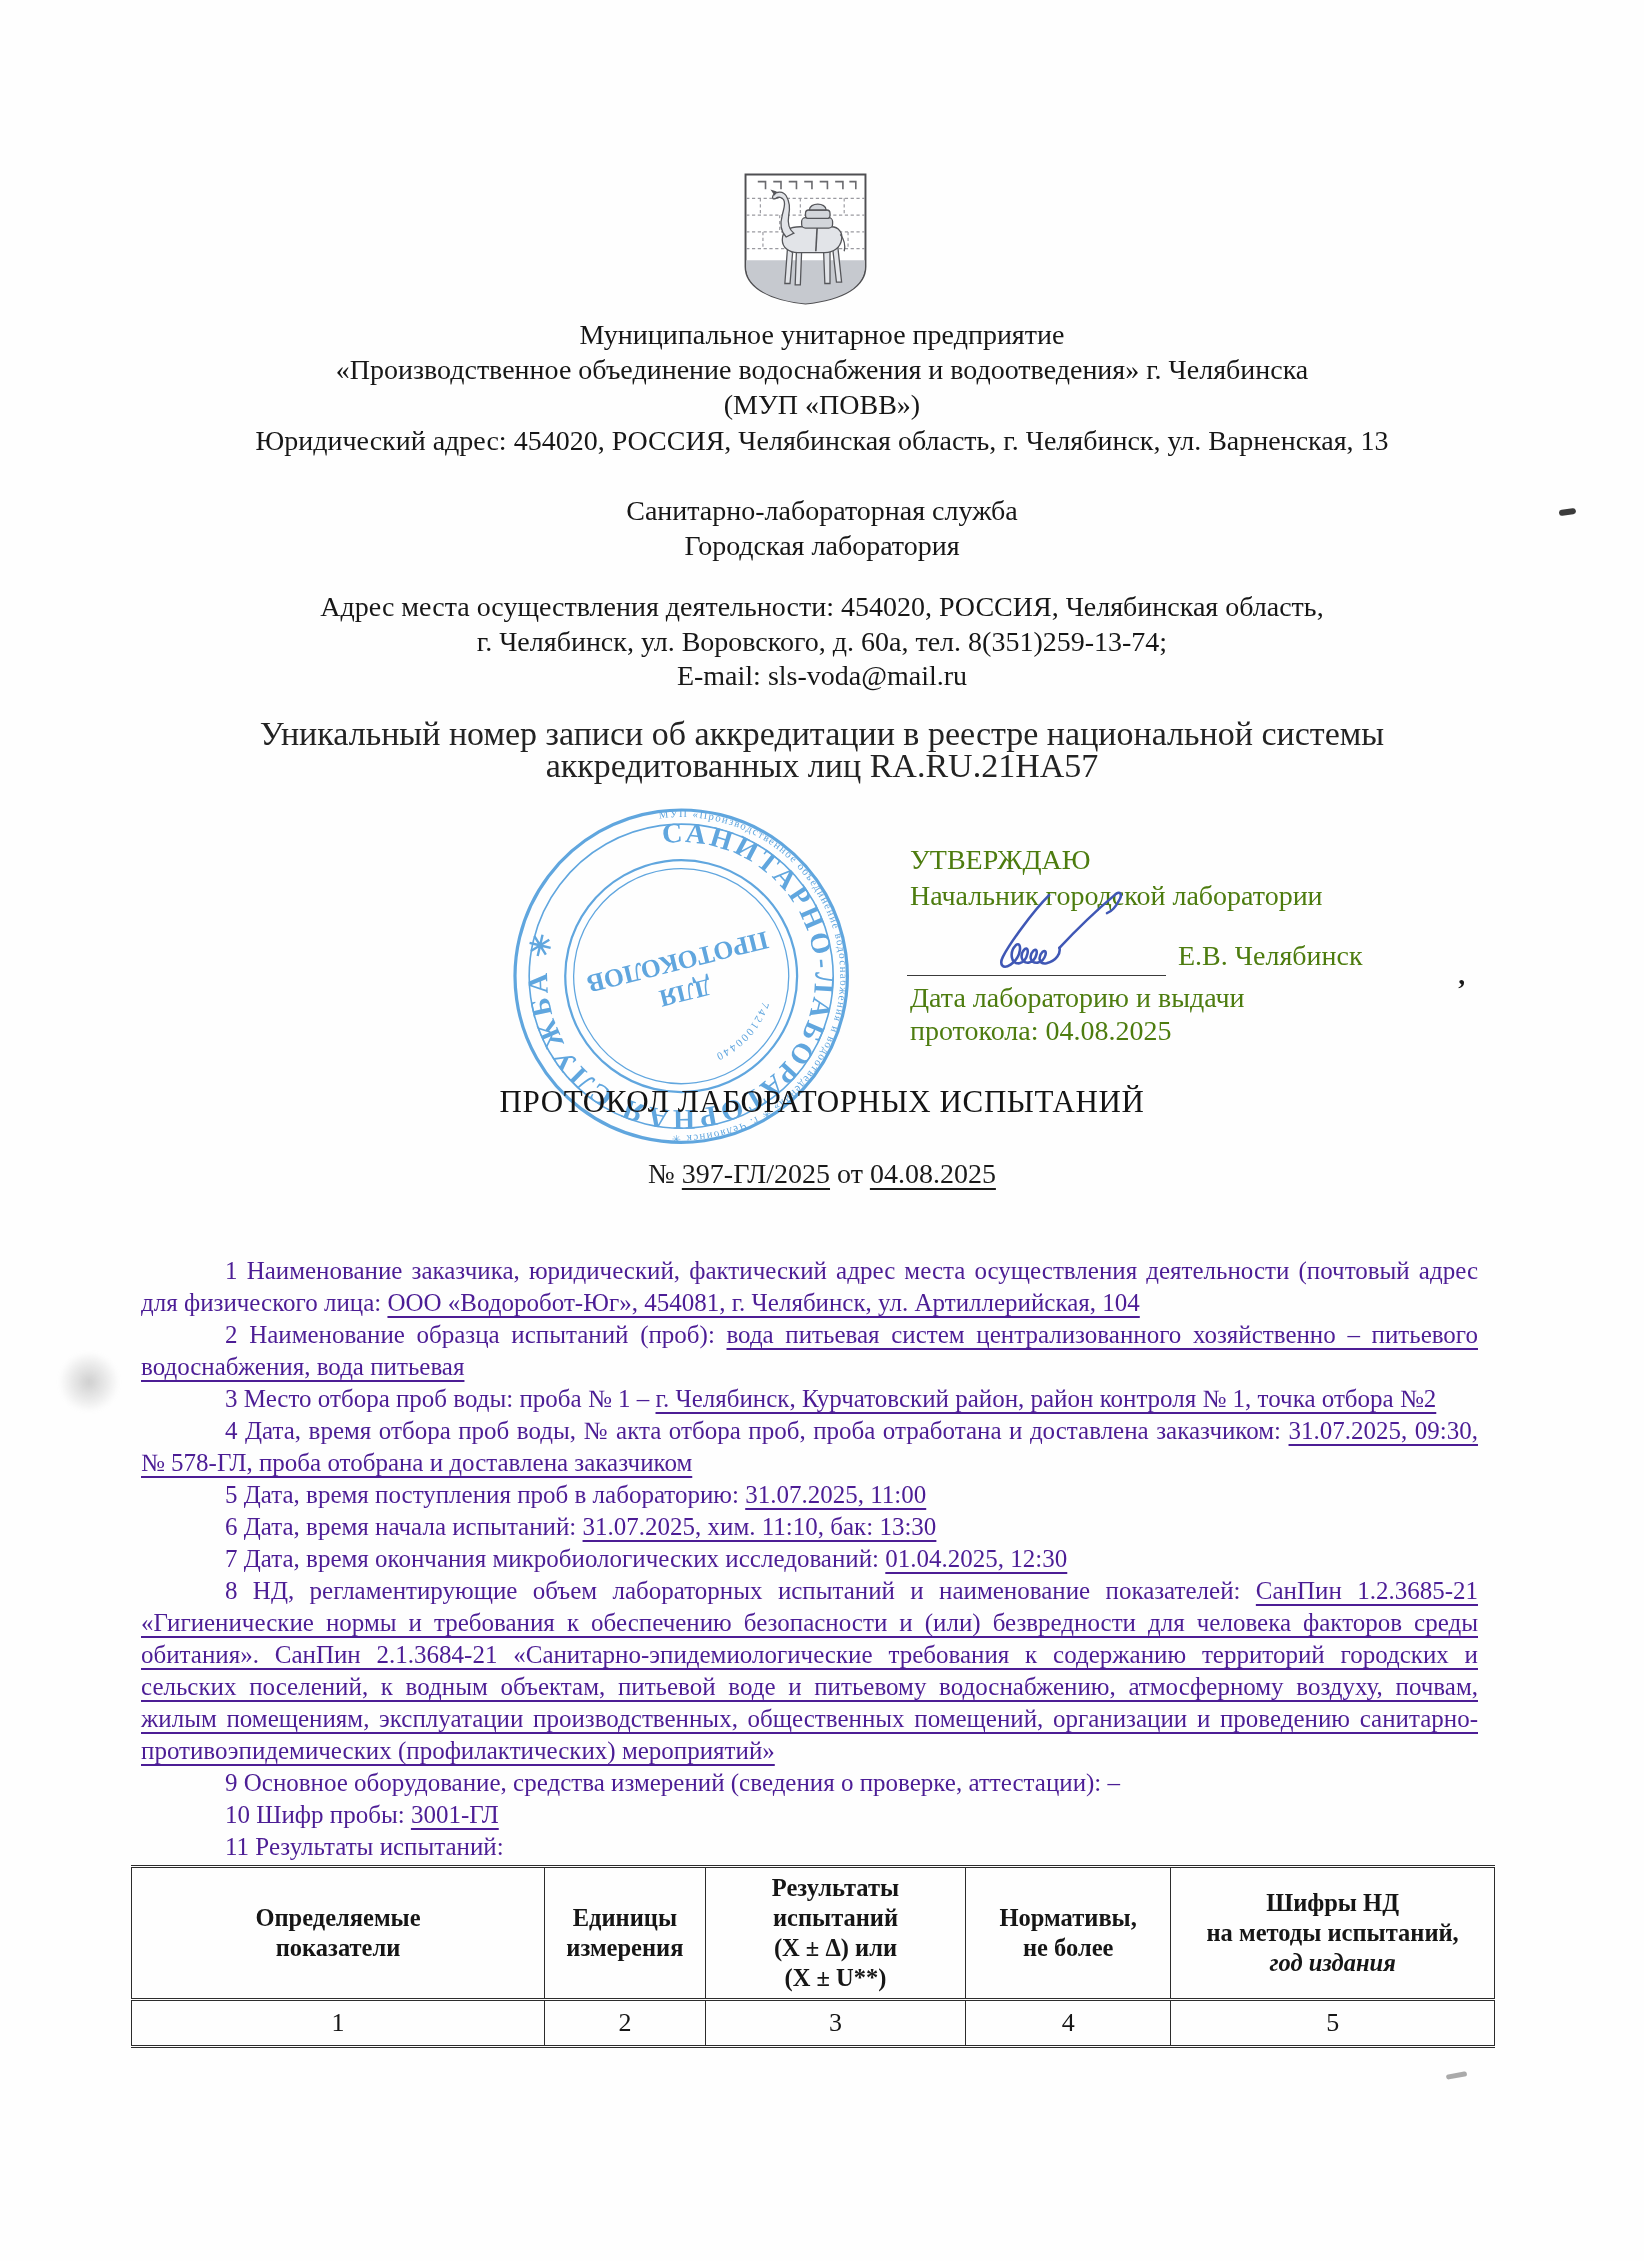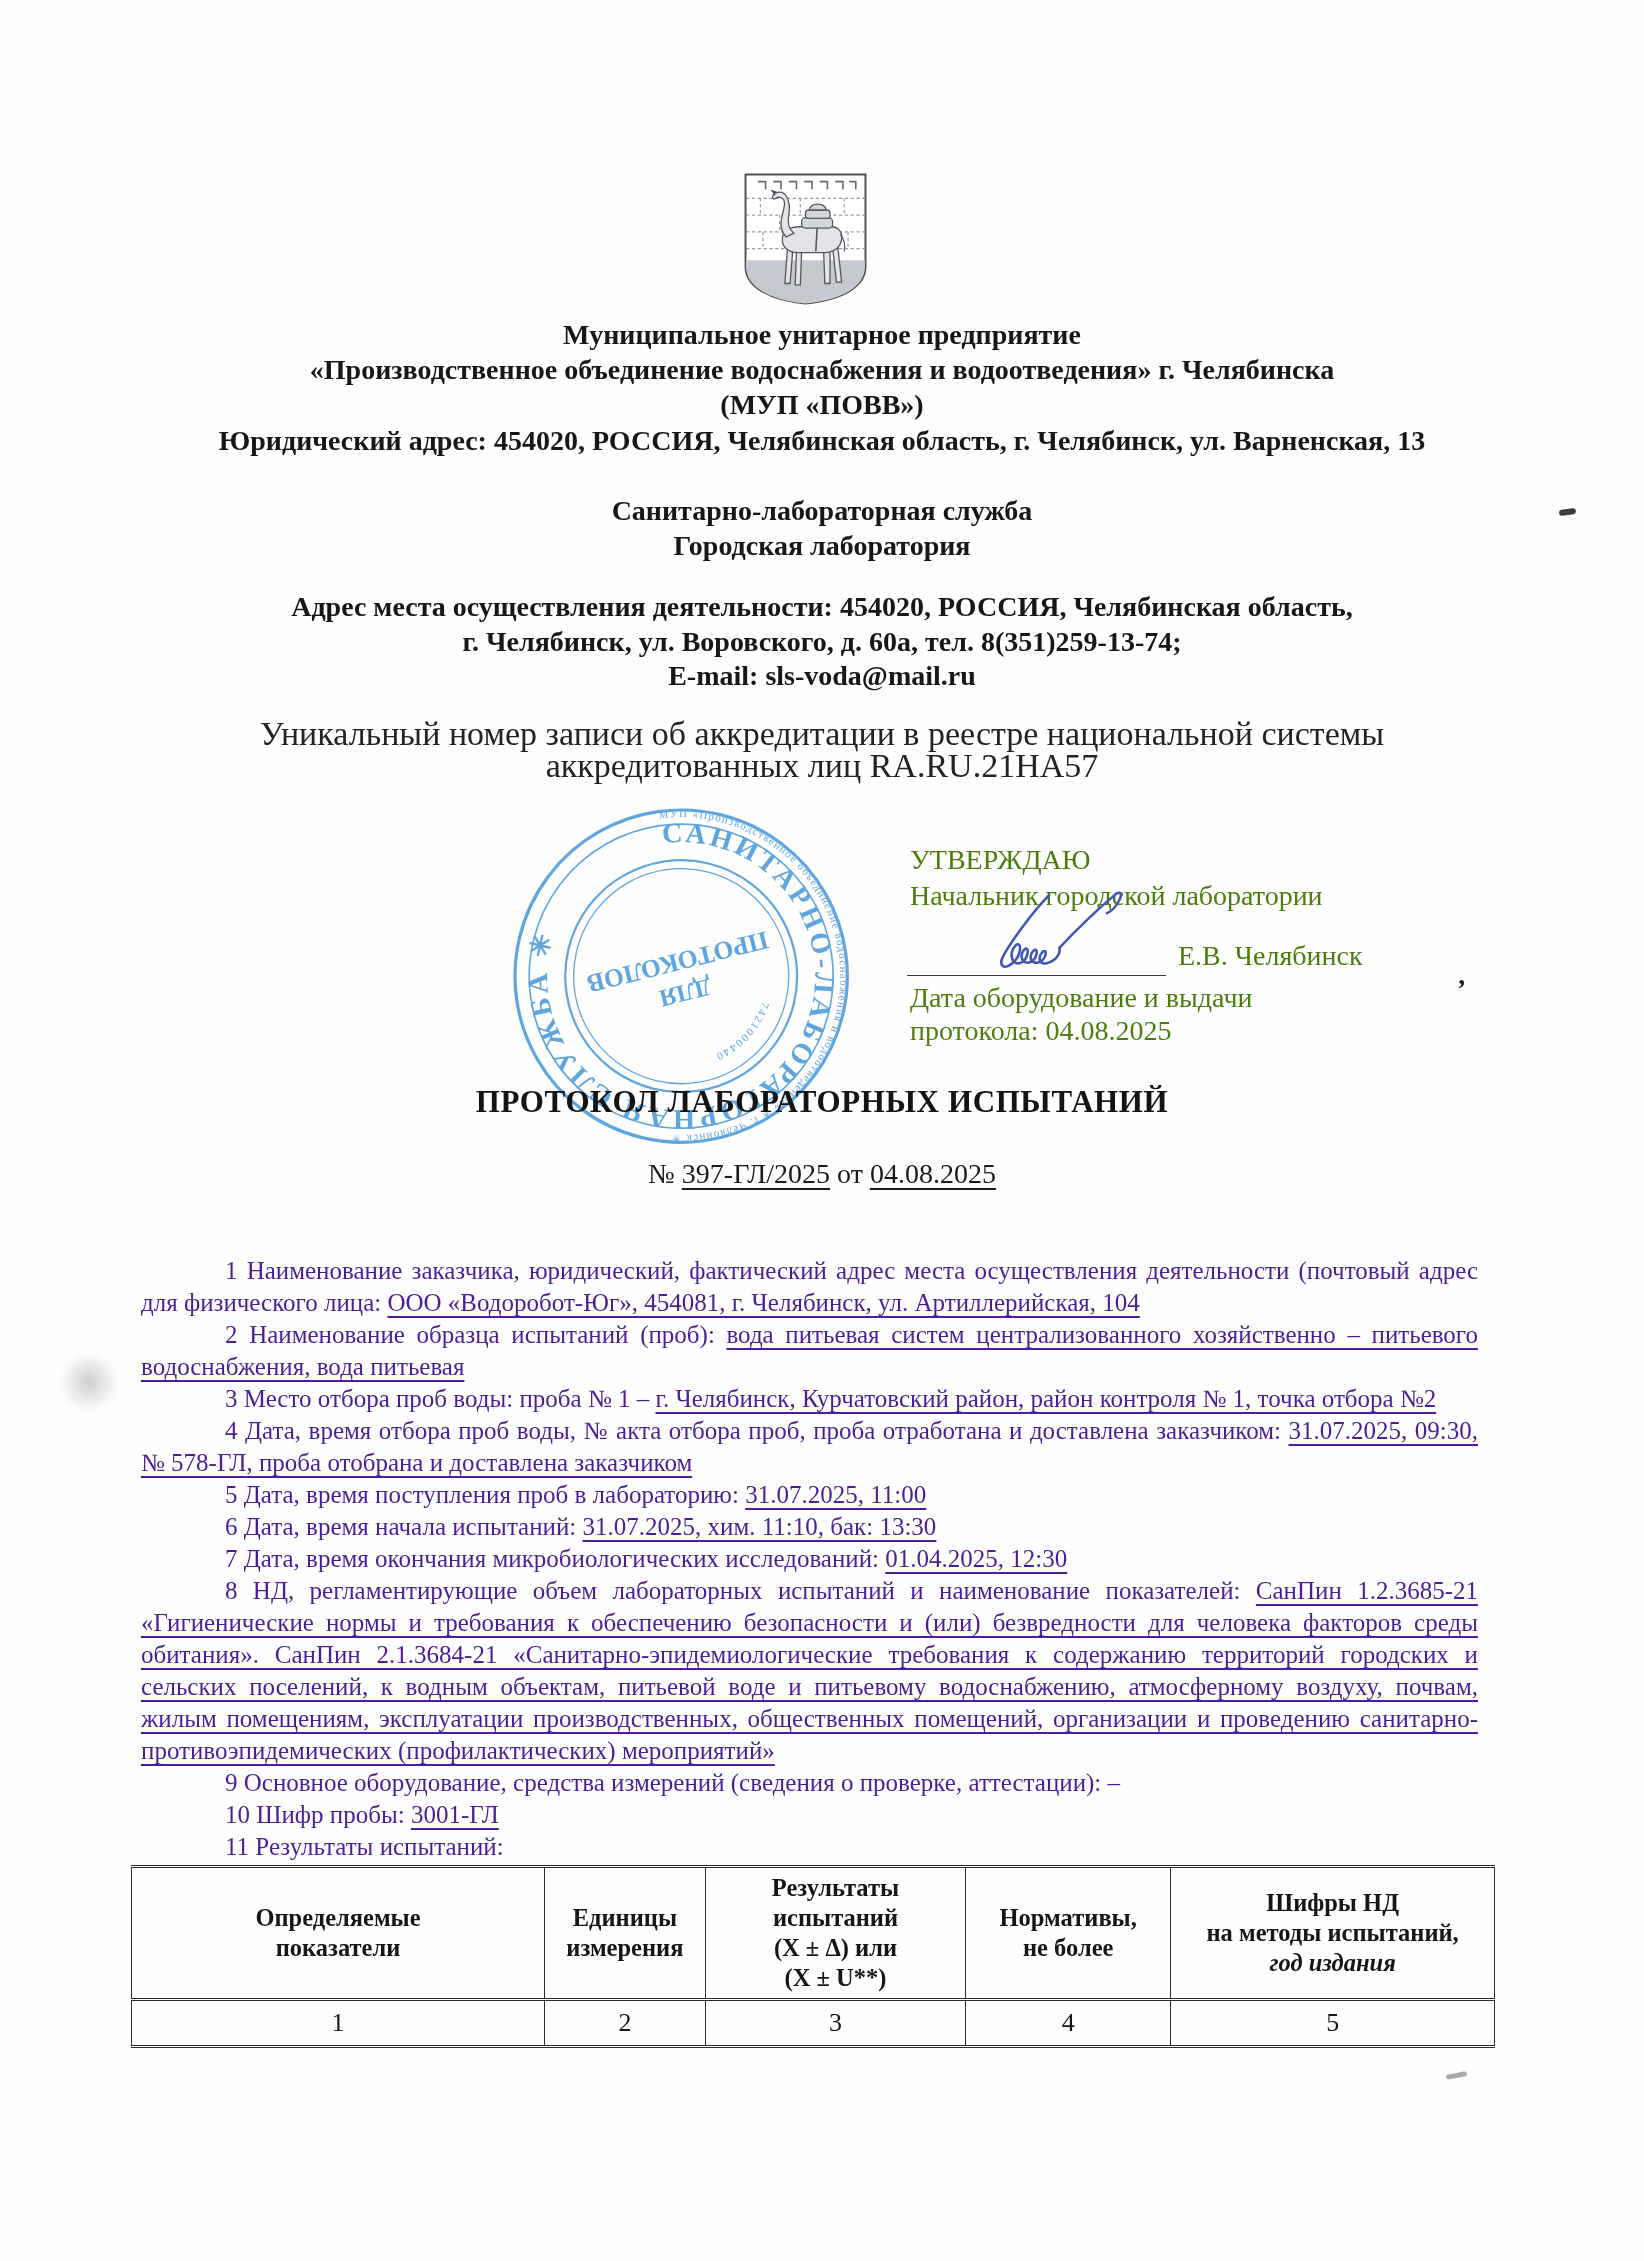--- a/index.html
+++ b/index.html
@@ -3,21 +3,21 @@
 <meta charset="utf-8">
 <style>
   html,body{margin:0;padding:0;background:#9a9a9a;}
   .page{
     position:relative;width:1644px;height:2261px;background:#fefefe;
     margin:0 auto;overflow:hidden;
     font-family:"Liberation Serif","DejaVu Serif",serif;color:#1c1c1c;
   }
   .abs{position:absolute;}
   .center-line{left:0;width:1644px;text-align:center;white-space:nowrap;}
-  .b{font-weight:bold;}
+  .b{font-weight:normal;}
   .hline{font-size:28px;line-height:35px;color:#171717;}
   .accred{font-size:34px;line-height:32px;color:#232323;}
   .app{font-size:28px;line-height:33px;white-space:nowrap;color:#4d7c0f;}
   .title{font-size:31px;letter-spacing:0.6px;color:#141414;}
   .numline{font-size:28px;color:#1a1a1a;}
   .u{text-decoration:underline;text-decoration-thickness:1.9px;text-underline-offset:5.2px;}
   .paras{left:141px;top:1255px;width:1337px;font-size:25px;line-height:32px;
          text-align:justify;color:#4c1d95;}
   .para{text-indent:84px;margin:0;}
   
@@ -142,21 +142,21 @@
   <svg class="abs" style="left:973px;top:890px;" width="232" height="90" viewBox="0 0 360 140">
     <g fill="none" stroke="#3f57b5" stroke-width="4" stroke-linecap="round">
       <path d="M118,8 C92,34 56,84 46,104 C40,116 46,124 58,116 C76,104 76,78 66,86 C56,96 58,116 72,114 C86,110 88,86 80,92 C72,100 74,114 86,113 C100,110 102,88 94,94 C86,102 88,114 100,113 C114,110 116,90 108,96 C100,104 102,116 114,114 C130,110 136,98 134,90"></path>
       <path d="M134,90 C160,62 196,28 222,6 C228,2 232,6 228,14 C222,26 214,34 208,36"></path>
     </g>
   </svg>
 
   <div class="abs sigline"></div>
   <div class="abs app" style="left:1178px;top:939px;">Е.В. Челябинск</div>
 
-  <div class="abs app" style="left:910px;top:981px;">Дата оборудование и выдачи</div>
+  <div class="abs app" style="left:910px;top:981px;">Дата лабораторию и выдачи</div>
   <div class="abs app" style="left:910px;top:1014px;">протокола: 04.08.2025</div>
 
   <div class="abs center-line title b" style="top:1084px;">ПРОТОКОЛ ЛАБОРАТОРНЫХ ИСПЫТАНИЙ</div>
   <div class="abs center-line numline" style="top:1158px;"><span>№ </span><span class="u">397-ГЛ/2025</span><span> от </span><span class="u">04.08.2025</span></div>
 
   <div class="abs paras">
     <p class="para"><span>1 Наименование заказчика, юридический, фактический адрес места осуществления деятельности (почтовый адрес для физического лица: </span><span class="u">ООО «Водоробот-Юг», 454081, г. Челябинск, ул. Артиллерийская, 104</span></p>
     <p class="para"><span>2 Наименование образца испытаний (проб): </span><span class="u">вода питьевая систем централизованного хозяйственно – питьевого водоснабжения, вода питьевая</span></p>
     <p class="para"><span>3 Место отбора проб воды: проба № 1 – </span><span class="u">г. Челябинск, Курчатовский район, район контроля № 1, точка отбора №2</span></p>
     <p class="para"><span>4 Дата, время отбора проб воды, № акта отбора проб, проба отработана и доставлена заказчиком: </span><span class="u">31.07.2025, 09:30, № 578-ГЛ, проба отобрана и доставлена заказчиком</span></p>

